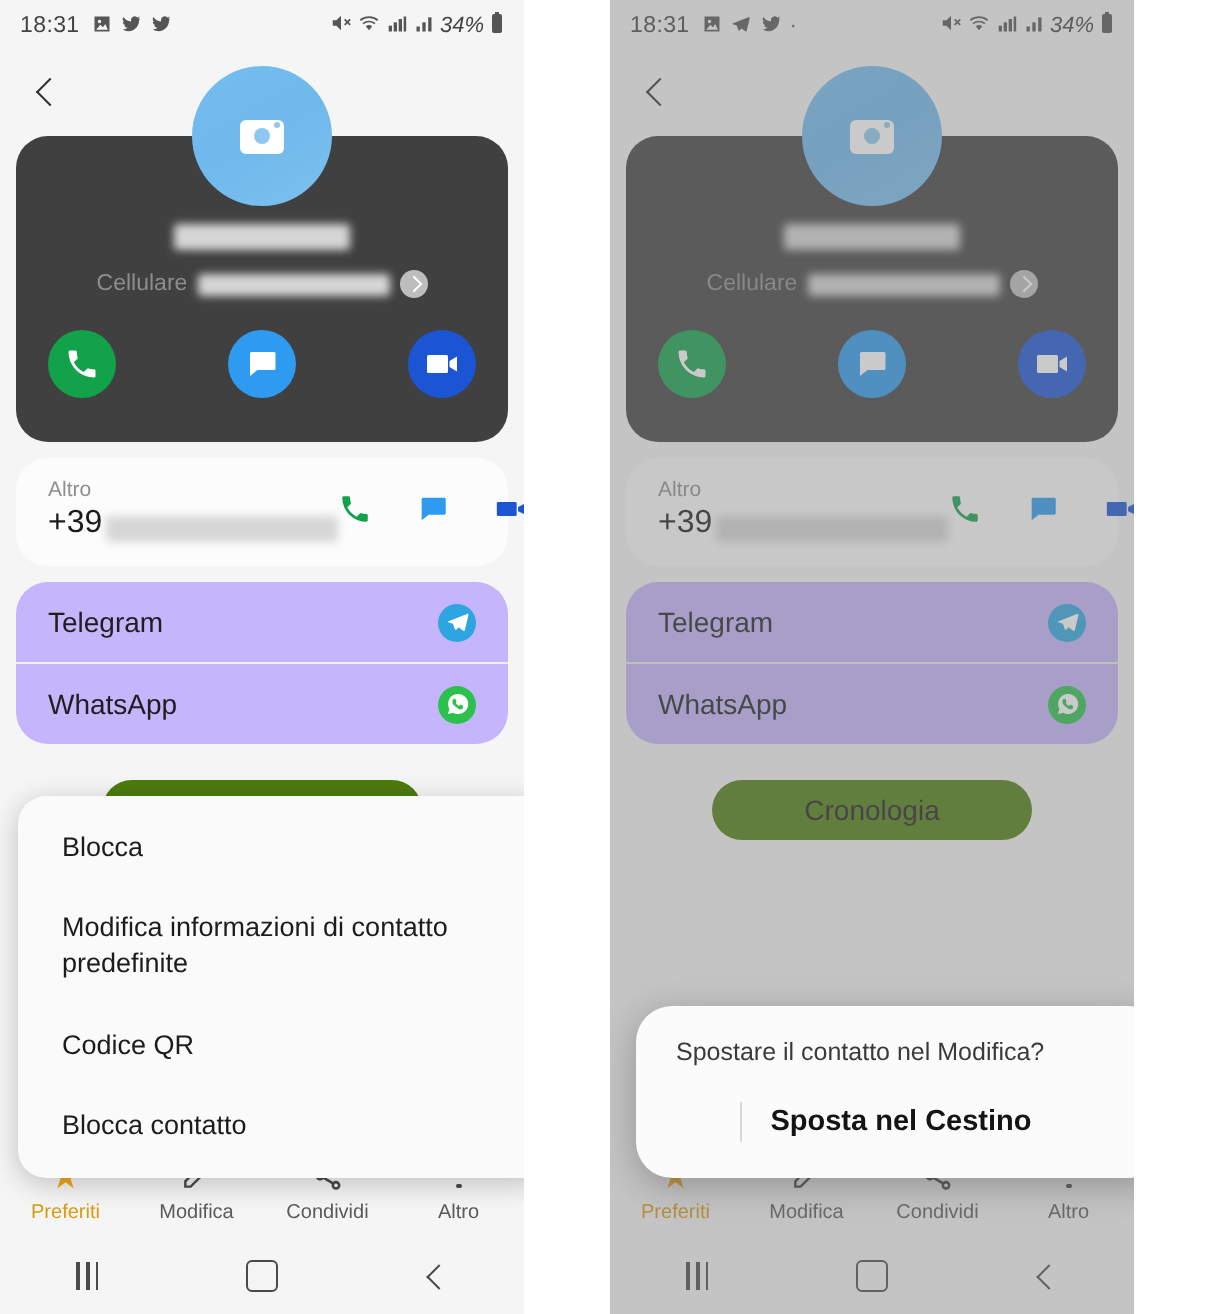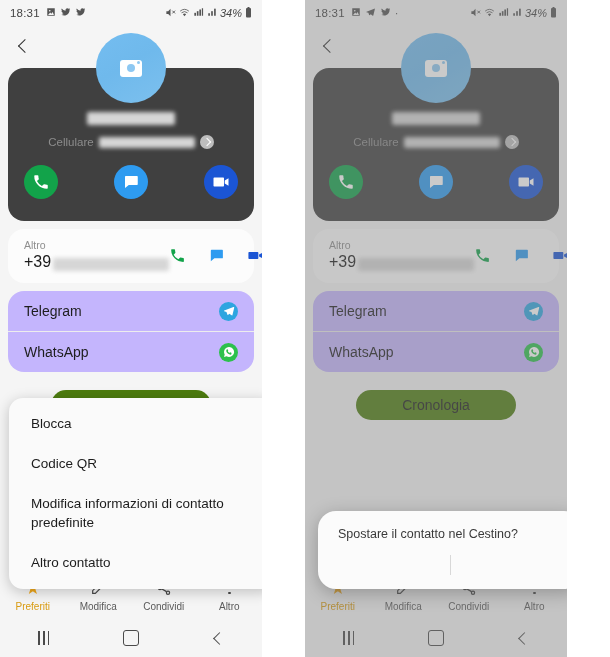--- a/index.html
+++ b/index.html
@@ -304,23 +304,23 @@
         </span>
       </div>
     </div>
 
     <div class="crono-wrap">
       <div class="crono">Cronologia</div>
     </div>
 
     <div class="ctxmenu">
       <div class="ctxitem">Blocca</div>
+      <div class="ctxitem">Modifica informazioni di contatto predefinite</div>
       <div class="ctxitem">Codice QR</div>
-      <div class="ctxitem">Modifica informazioni di contatto predefinite</div>
-      <div class="ctxitem">Altro contatto</div>
+      <div class="ctxitem">Blocca contatto</div>
     </div>
 
     <div class="toolbar">
       <div class="tool fav">
         <div class="ic">
             <span class="star">★</span>
           </div>
         <div class="tl">Preferiti</div>
       </div>
       <div class="tool">
@@ -571,20 +571,21 @@
           <span class="nav-home"></span>
         </div>
       <div class="navbtn">
           <span class="nav-back"></span>
         </div>
     </div>
 
     <div class="dim"></div>
 
     <div class="dialog">
-      <div class="dlg-msg">Spostare il contatto nel Cestino?</div>
+      <div class="dlg-msg">Spostare il contatto nel Modifica?</div>
       <div class="dlg-btns">
         <div class="dlg-sep"></div>
+        <div class="dlg-btn">Sposta nel Cestino</div>
       </div>
     </div>
   </div>
 
 </div>
 
 </body></html>

